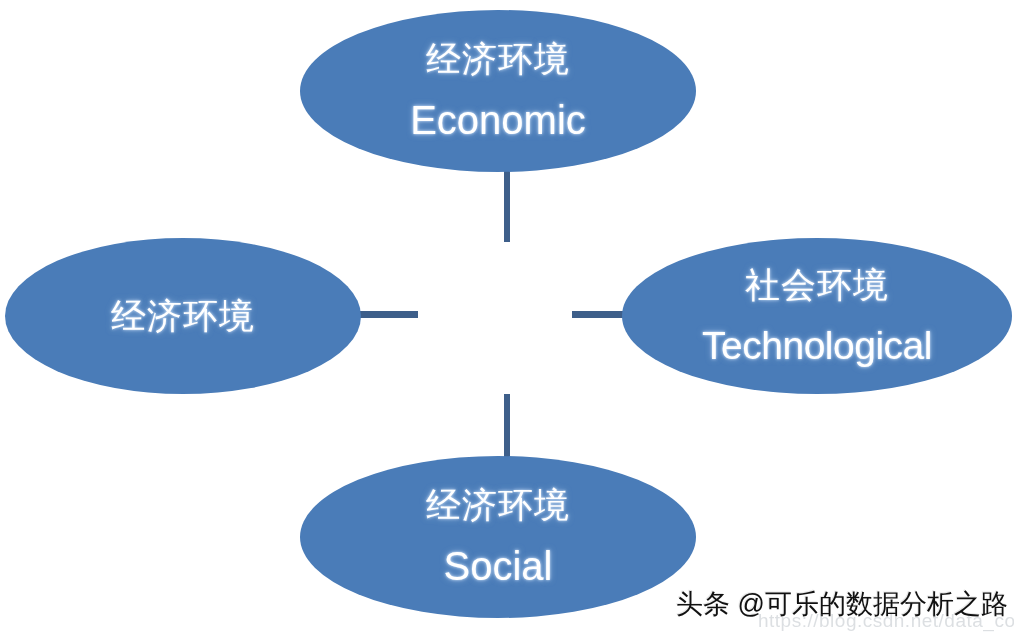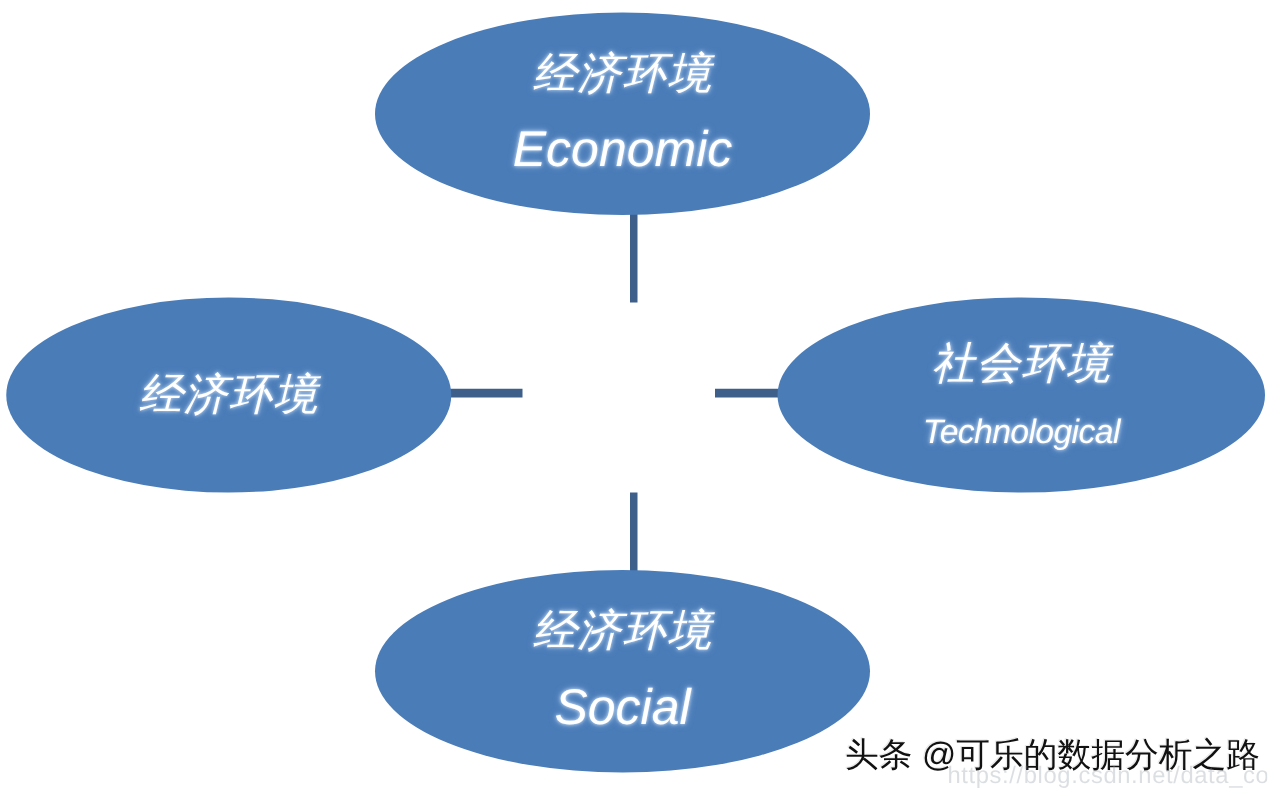--- a/index.html
+++ b/index.html
@@ -33,21 +33,20 @@
 
   
   .node {
     position: absolute;
     display: flex;
     flex-direction: column;
     align-items: center;
     justify-content: center;
     text-align: center;
     box-sizing: border-box;
-    font-style: italic;
   }
   .ellipse {
     background: #4a7cb8;
     border-radius: 50%;
   }
   .center-circle {
     background: #1a2a47;
     border-radius: 50%;
   }
 
@@ -63,21 +62,21 @@
   .node-en { font-size: 40px; letter-spacing: 0px; margin-top: 20px; }
 
   
   #node-economic      { left: 300px; top: 10px;  width: 396px; height: 162px; }
   #node-political     { left: 5px;   top: 238px; width: 356px; height: 156px; }
   #node-technological { left: 622px; top: 238px; width: 390px; height: 156px; }
   #node-social        { left: 300px; top: 456px; width: 396px; height: 162px; }
   #node-center        { left: 412px; top: 235px; width: 166px; height: 166px; }
 
   
-  #node-technological .node-en { font-size: 27px; letter-spacing: -0.5px; }
+  #node-technological .node-en { font-size: 39px; letter-spacing: -0.5px; }
 
   #node-center .node-cn {
     font-size: 40px;
     letter-spacing: 3px;
     text-shadow:
        0 0 4px rgba(205,225,250,0.9),
        0 0 9px rgba(170,200,240,0.5);
   }
 
   

